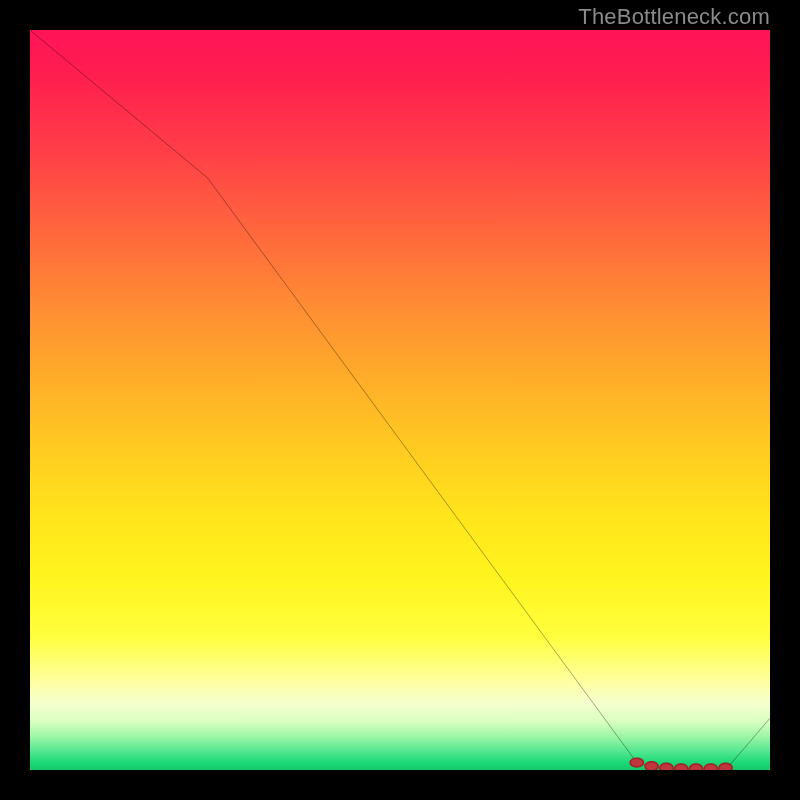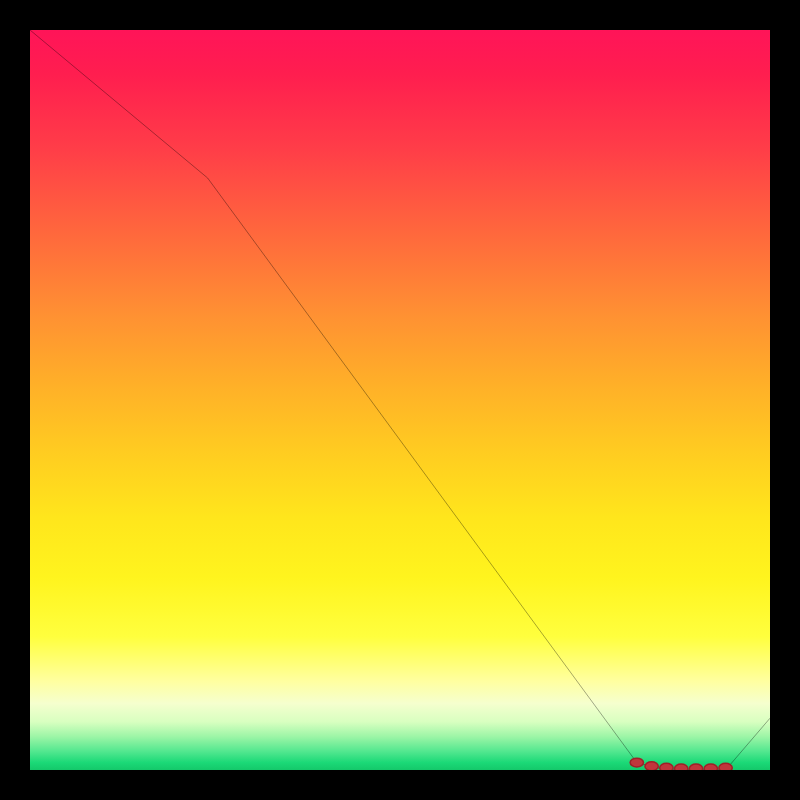--- a/index.html
+++ b/index.html
@@ -75,14 +75,15 @@
           <ellipse cx="84" cy="99.5" rx="0.9" ry="0.6" fill="#c0363c" stroke="#a02028" stroke-width="0.2"></ellipse>
           <ellipse cx="86" cy="99.7" rx="0.9" ry="0.6" fill="#c0363c" stroke="#a02028" stroke-width="0.2"></ellipse>
           <ellipse cx="88" cy="99.8" rx="0.9" ry="0.6" fill="#c0363c" stroke="#a02028" stroke-width="0.2"></ellipse>
           <ellipse cx="90" cy="99.8" rx="0.9" ry="0.6" fill="#c0363c" stroke="#a02028" stroke-width="0.2"></ellipse>
           <ellipse cx="92" cy="99.8" rx="0.9" ry="0.6" fill="#c0363c" stroke="#a02028" stroke-width="0.2"></ellipse>
           <ellipse cx="94" cy="99.7" rx="0.9" ry="0.6" fill="#c0363c" stroke="#a02028" stroke-width="0.2"></ellipse>
         </g>
     </svg>
   </div>
 
+  <div class="watermark">TheBottleneck.com</div>
 
 </div>
 
 </body></html>

